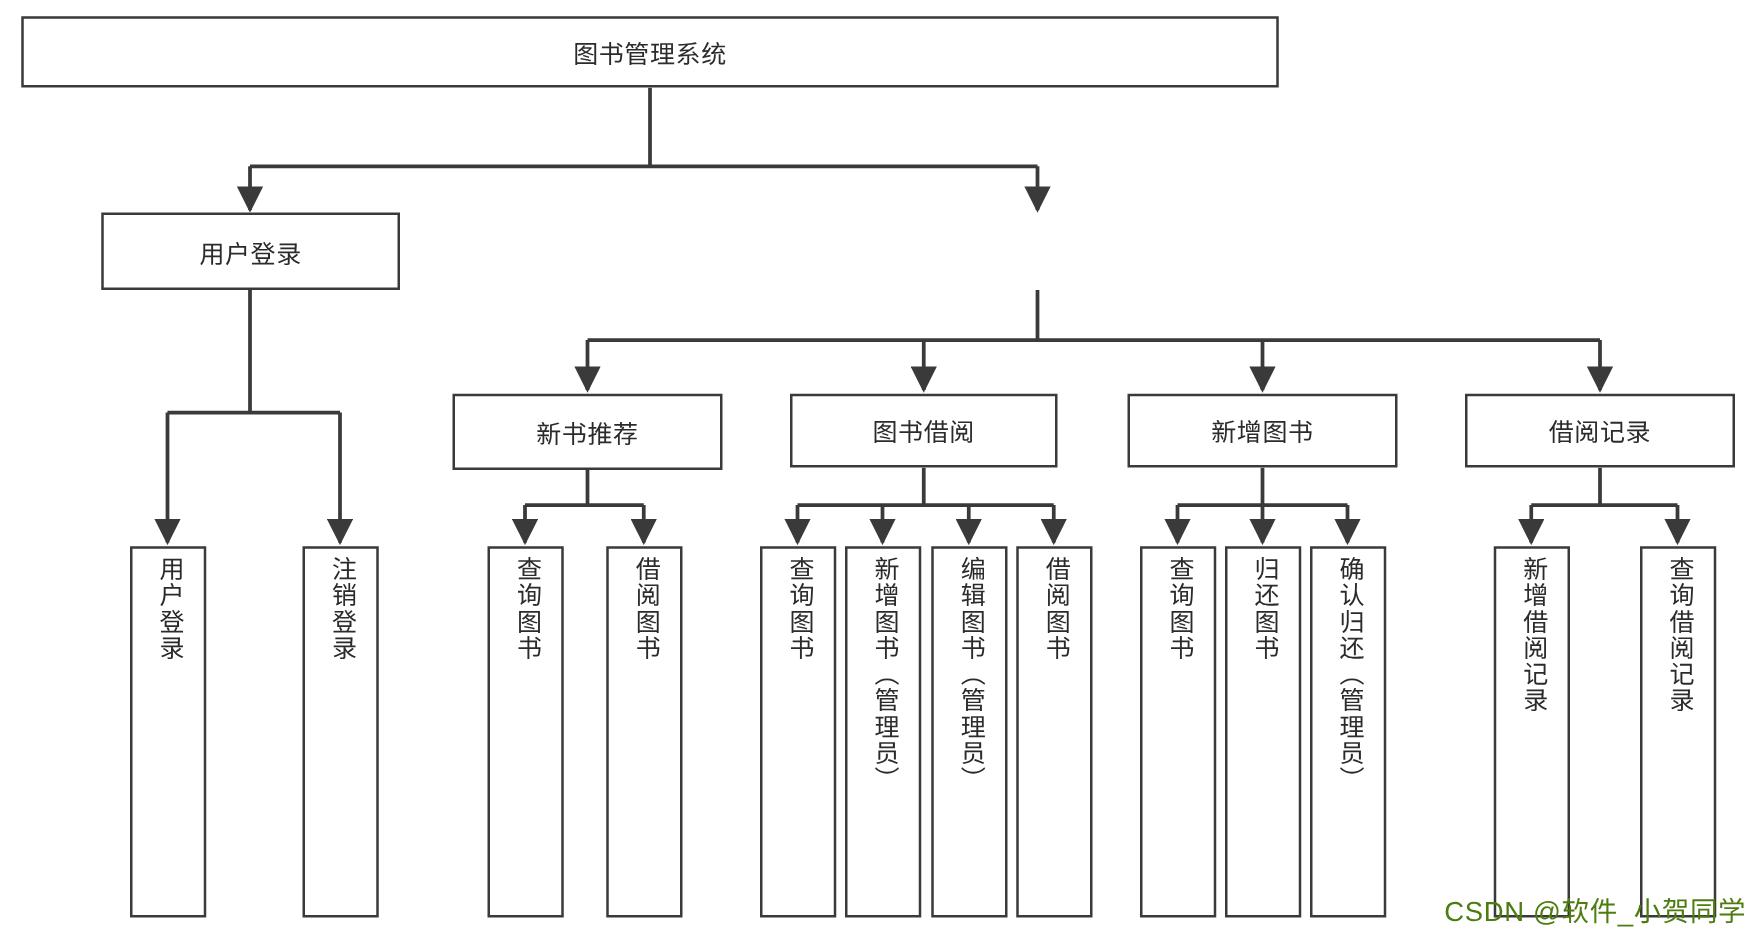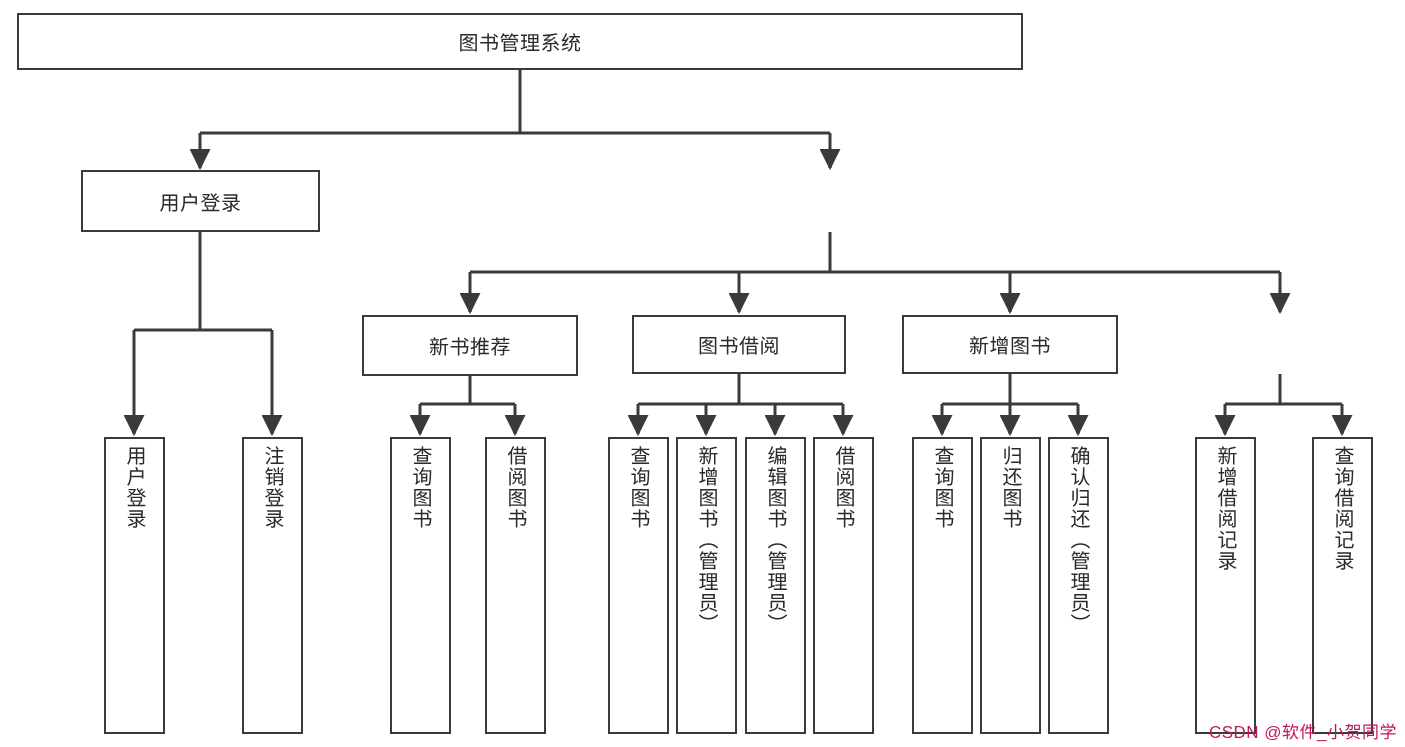--- a/index.html
+++ b/index.html
@@ -75,22 +75,22 @@
     letter-spacing: 1px;
     white-space: nowrap;
   }
 
   
   #watermark {
     position: absolute;
     right: 8px;
     bottom: 4px;
     z-index: 3;
-    font-size: 17px;
-    color: #be185d;
+    font-size: 22px;
+    color: #4d7c0f;
     letter-spacing: 0.5px;
     white-space: nowrap;
     pointer-events: none;
   }
 </style>
 </head>
 <body>
 
 <div id="canvas">
 
@@ -157,20 +157,23 @@
 
   <div class="node branch" style="left:362px; top:315px; width:216px; height:61px;">
     <span class="label">新书推荐</span>
   </div>
   <div class="node branch" style="left:632px; top:315px; width:214px; height:59px;align-items:center;">
     <span class="label">图书借阅</span>
   </div>
   <div class="node branch" style="left:902px; top:315px; width:216px; height:59px;">
     <span class="label">新增图书</span>
   </div>
+  <div class="node branch" style="left:1172px; top:315px; width:216px; height:59px;">
+    <span class="label">借阅记录</span>
+  </div>
 
   <div class="node leaf" style="left:104px; top:437px; width:61px; height:297px;">
     <span class="label">用户登录</span>
   </div>
   <div class="node leaf" style="left:242px; top:437px; width:61px; height:297px;">
     <span class="label">注销登录</span>
   </div>
 
   <div class="node leaf" style="left:390px; top:437px; width:61px; height:297px;">
     <span class="label">查询图书</span>

